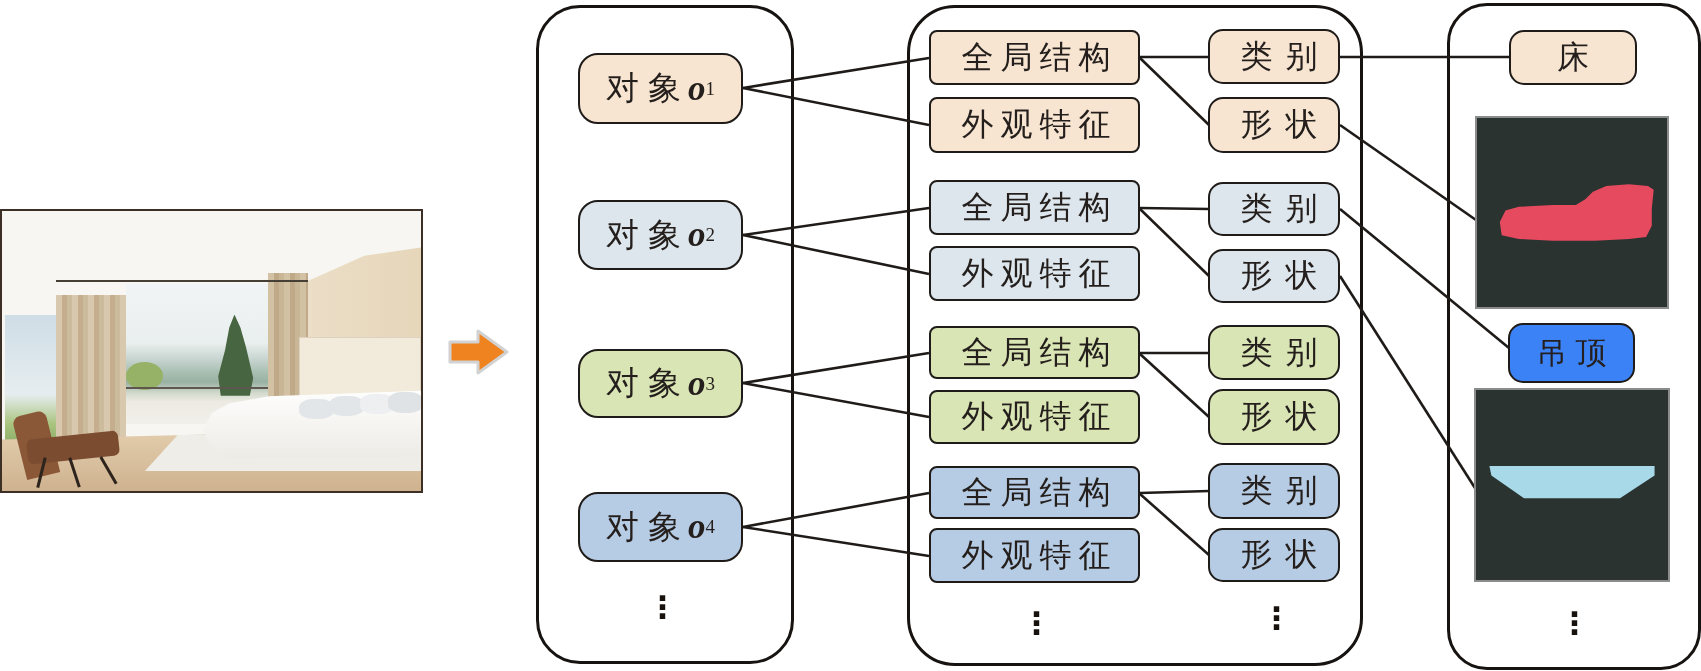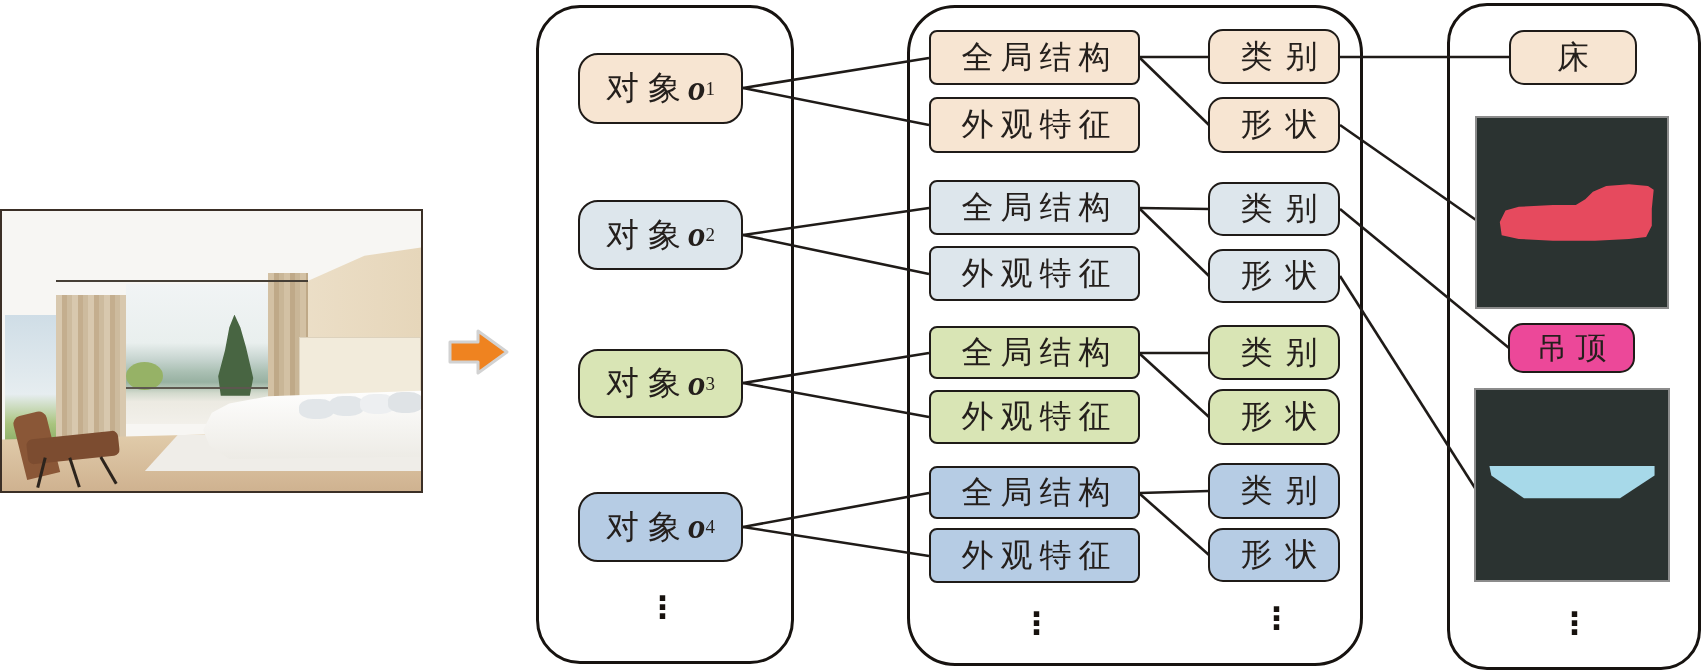--- a/index.html
+++ b/index.html
@@ -214,21 +214,21 @@
     </div>
 
   <div class="node plain" style="left: 1509px; top: 30px; width: 128px; height: 55px; background: rgb(247, 229, 210);">
       <span>床</span>
     </div>
 
   <div class="mask" style="left: 1475px; top: 116px; width: 194px; height: 193px; background: rgb(43, 51, 49);">
     <div class="mask-shape" id="bed-shape" style="background: rgb(230, 74, 94);"></div>
   </div>
 
-  <div class="node plain" style="left: 1508px; top: 323px; width: 127px; height: 50px; font-size: 31px; letter-spacing: 8px; padding-left: 8px; background: #ec4899;">
+  <div class="node plain" style="left: 1508px; top: 323px; width: 127px; height: 60px; font-size: 31px; letter-spacing: 8px; padding-left: 8px; background: #3b82f6;">
       <span>吊顶</span>
     </div>
 
   <div class="mask" style="left: 1474px; top: 388px; width: 196px; height: 194px; background: rgb(43, 51, 49);">
     <div class="mask-shape" id="ceil-shape" style="background: rgb(167, 217, 233);"></div>
   </div>
 
   <div class="vdots" style="left:647px;top:592px;">⋮</div>
   <div class="vdots" style="left:1021px;top:608px;">⋮</div>
   <div class="vdots" style="left:1261px;top:603px;">⋮</div>

